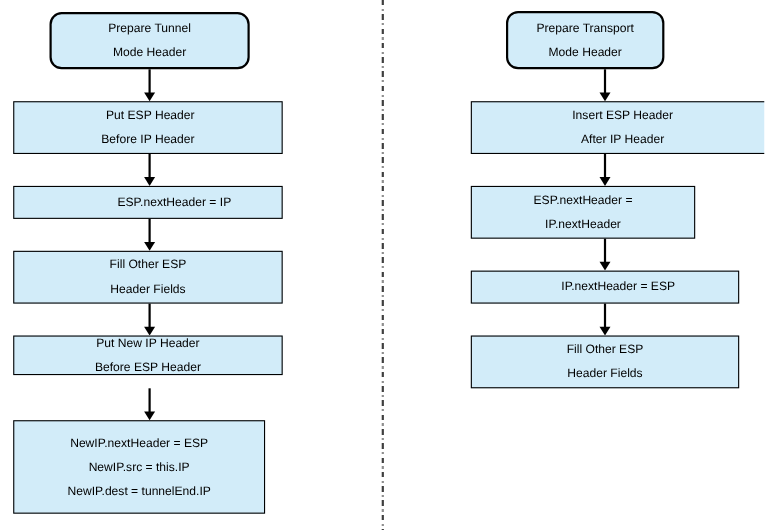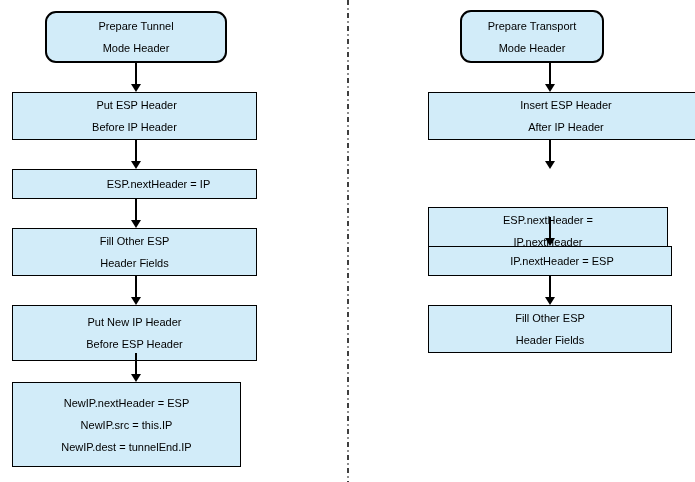--- a/index.html
+++ b/index.html
@@ -101,21 +101,21 @@
     </div>
 
     <div class="node" style="left:12px; top:228px; width:245px; height:48px;">Fill Other ESP
 Header Fields</div>
 
     <div class="arrow" style="left:130px; top:276px; height:29px;">
       <i class="shaft"></i>
       <i class="head"></i>
     </div>
 
-    <div class="node" style="left:12px; top:305px; width:245px; height:56px;">Put New IP Header
+    <div class="node" style="left:12px; top:305px; width:245px; height:36px;">Put New IP Header
 Before ESP Header</div>
 
     <div class="arrow" style="left:130px; top:353px; height:29px;">
       <i class="shaft"></i>
       <i class="head"></i>
     </div>
 
     <div class="node" style="left:12px; top:382px; width:229px; height:85px;">NewIP.nextHeader = ESP
 NewIP.src = this.IP
 NewIP.dest = tunnelEnd.IP</div>
@@ -131,21 +131,21 @@
     </div>
 
     <div class="node" style="left:428px; top:92px; width:276px; height:48px;">Insert ESP Header
 After IP Header</div>
 
     <div class="arrow" style="left:544px; top:140px; height:29px;">
       <i class="shaft"></i>
       <i class="head"></i>
     </div>
 
-    <div class="node" style="left:428px; top:169px; width:240px; height:48px;margin-top:38px;">ESP.nextHeader =
+    <div class="node" style="left:428px; top:169px; width:204px; height:48px;">ESP.nextHeader =
 IP.nextHeader</div>
 
     <div class="arrow" style="left:544px; top:217px; height:29px;">
       <i class="shaft"></i>
       <i class="head"></i>
     </div>
 
     <div class="node" style="left:428px; top:246px; width:244px; height:30px;padding-left:24px;">IP.nextHeader = ESP</div>
 
     <div class="arrow" style="left:544px; top:276px; height:29px;">

